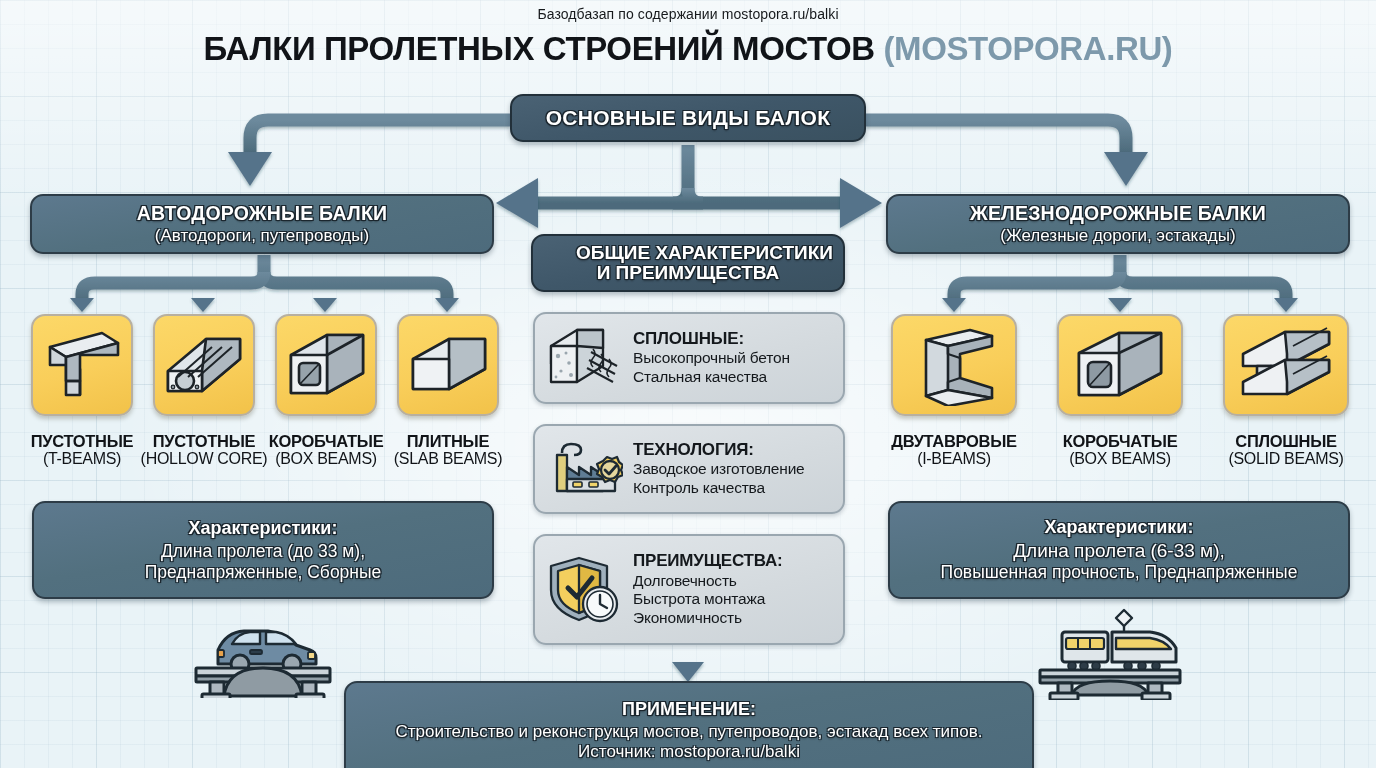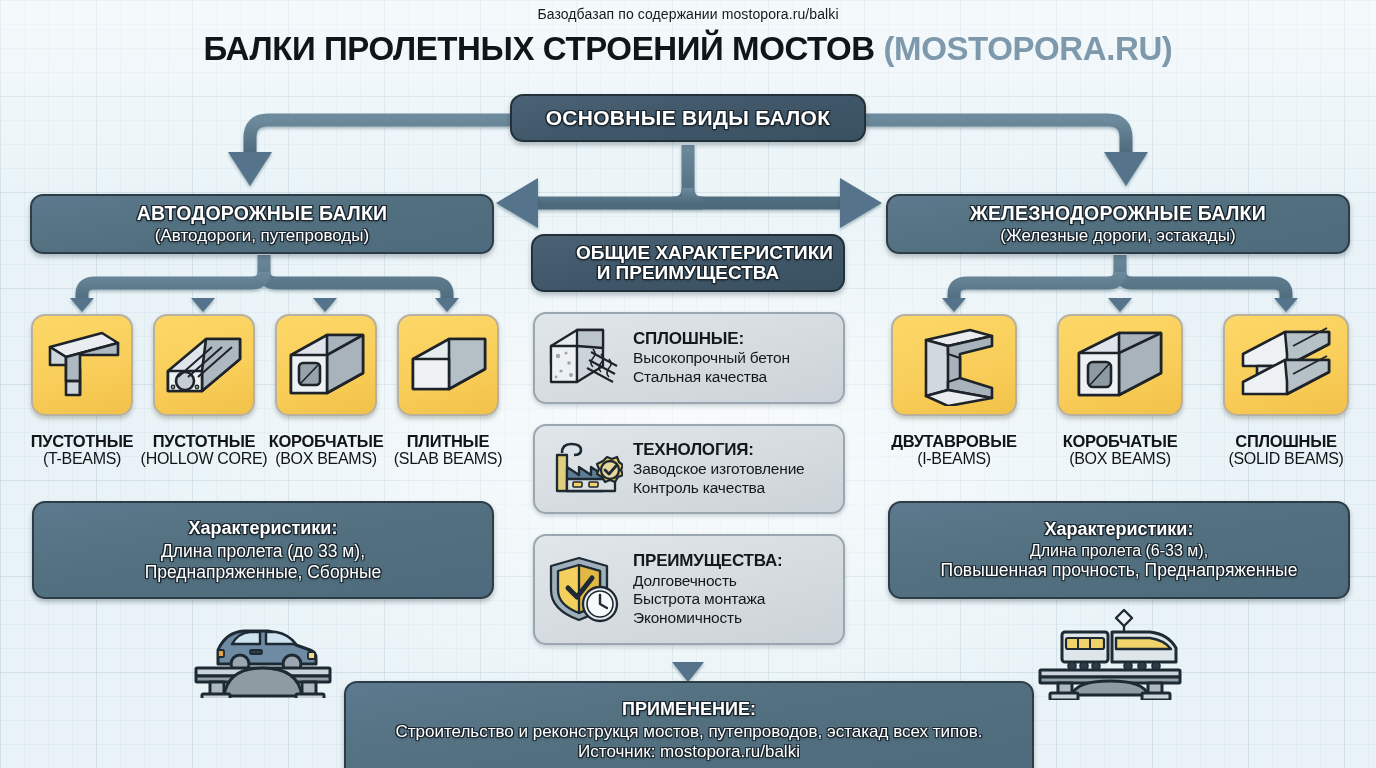--- a/index.html
+++ b/index.html
@@ -322,21 +322,21 @@
     <div class="cn">КОРОБЧАТЫЕ</div>
     <div class="ce">(BOX BEAMS)</div>
   </div>
   <div class="abs caption" style="left:1214px;top:432px;width:144px;">
     <div class="cn">СПЛОШНЫЕ</div>
     <div class="ce">(SOLID BEAMS)</div>
   </div>
 
   <div class="abs slate" style="left:888px;top:501px;width:462px;height:98px;">
     <div class="t1" style="font-size:18px;">Характеристики:</div>
-    <div class="t2" style="font-size:16px;margin-top:2px;">Длина пролета (6-33 м),</div>
+    <div class="t2" style="font-size:19px;margin-top:2px;">Длина пролета (6-33 м),</div>
     <div class="t2" style="font-size:17.5px;">Повышенная прочность, Преднапряженные</div>
   </div>
 
   <div class="abs" style="left:1032px;top:602px;">
     <svg width="156" height="98" viewBox="0 0 156 98">
       <g stroke="#1d2a33" stroke-width="3" stroke-linejoin="round">
         <polygon points="84,16 92,8 100,16 92,24" fill="#eef3f6" stroke-width="2.4"></polygon>
         <line x1="92" y1="24" x2="92" y2="30" stroke-width="2.4"></line>
         <path d="M80,30 h38 q18,2 26,16 v14 H80 z" fill="#dfe6ea"></path>
         <path d="M84,36 h34 q14,2 21,11 h-55 z" fill="#f0d36a" stroke-width="2.4"></path>

